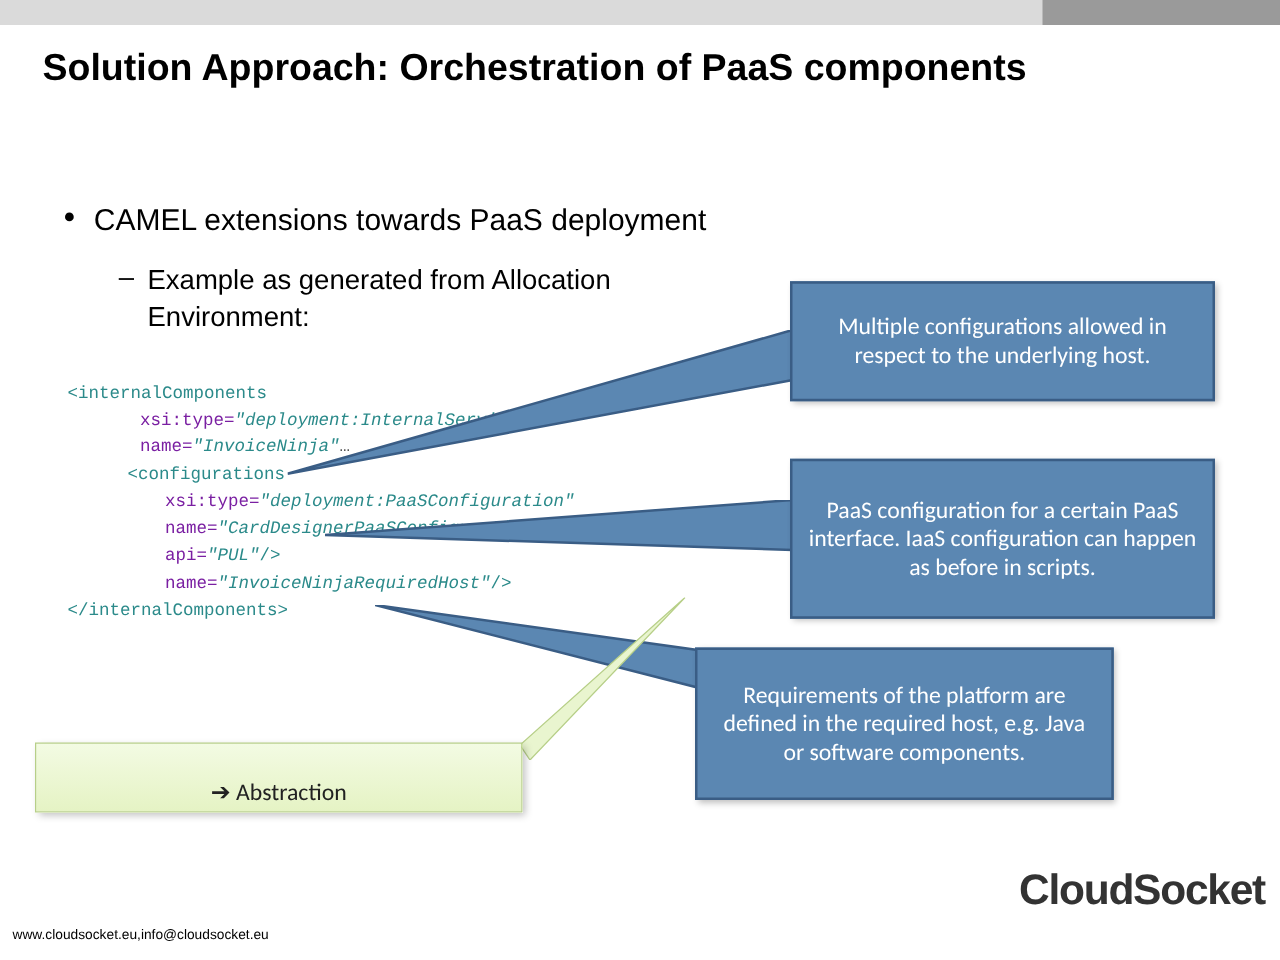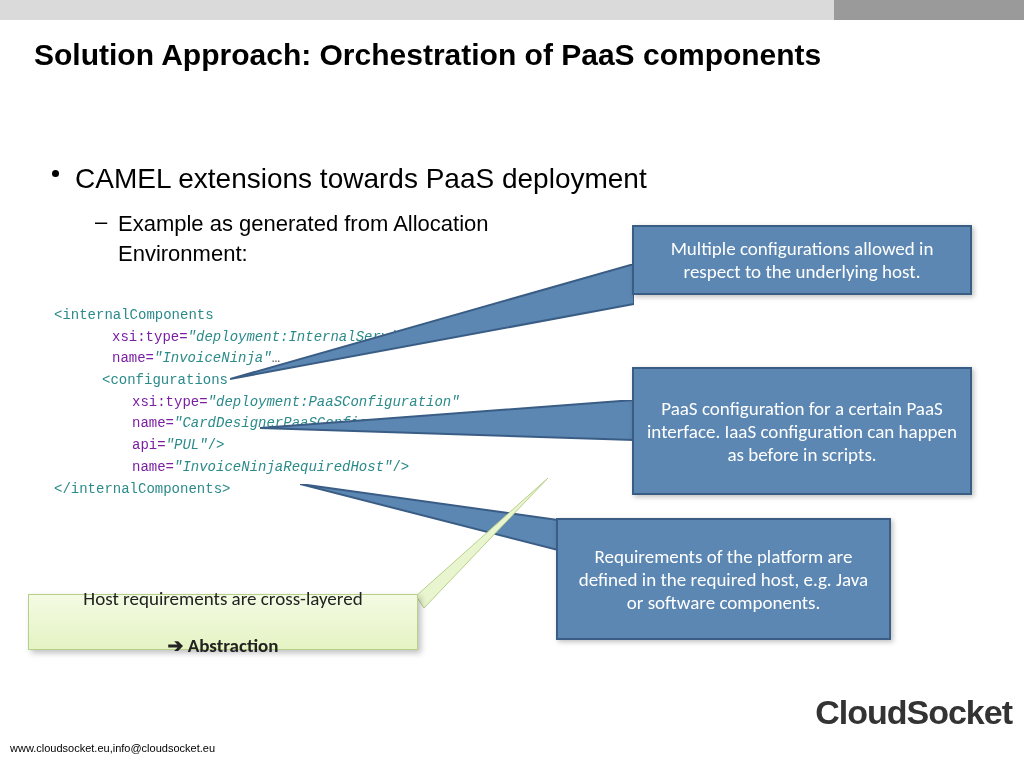--- a/index.html
+++ b/index.html
@@ -1,41 +1,41 @@
 <!DOCTYPE html>
 <html><head>
 <meta charset="utf-8">
 <style>
   * { margin: 0; padding: 0; box-sizing: border-box; }
   html, body { width: 1024px; height: 768px; font-family: Arial, Helvetica, sans-serif; background: #fff; overflow: hidden; }
   .topbar { position: absolute; left: 0; top: 0; width: 1024px; height: 20px; background: #dadada; }
   .topbar-dark { position: absolute; right: 0; top: 0; width: 190px; height: 20px; background: #9a9a9a; }
   .title { position: absolute; left: 34px; top: 38px; font-size: 30px; font-weight: bold; color: #000; }
-  .bullet1 { position: absolute; left: 75px; top: 163px; font-size: 28px; color: #000; }
+  .bullet1 { position: absolute; left: 75px; top: 163px; font-size: 24px; color: #000; }
   .bullet1-dot { position: absolute; left: 52px; top: 170px; width: 7px; height: 7px; border-radius: 50%; background: #000; }
   .bullet2 { position: absolute; left: 118px; top: 209px; font-size: 22px; color: #000; line-height: 1.35; width: 450px; }
   .bullet2-dash { position: absolute; left: 95px; top: 209px; font-size: 22px; }
   .code { position: absolute; left: 54px; top: 305px; font-family: Consolas, "Courier New", monospace; font-size: 14px; line-height: 1.55; }
   .tag { color: #2b8a8a; }
   .attr { color: #7a1fa2; }
   .val { color: #2b8a8a; font-style: italic; }
   .ell { color: #555; }
   .indent1 { padding-left: 58px; display: block; }
   .indent2 { padding-left: 48px; display: block; }
   .indent3 { padding-left: 78px; display: block; }
 
   .callout { position: absolute; background: #5b87b2; border: 2px solid #3a5d85; color: #fff; display: flex; align-items: center; justify-content: center; text-align: center; font-family: Calibri, Arial, sans-serif; font-size: 19px; box-shadow: 2px 2px 5px rgba(0,0,0,.25); }
-  #c1 { left: 632px; top: 225px; width: 340px; height: 70px; padding: 6px 12px; }
+  #c1 { left: 632px; top: 225px; width: 340px; height: 96px; padding: 6px 12px; }
   #c2 { left: 632px; top: 367px; width: 340px; height: 128px; padding: 6px 4px; }
   #c3 { left: 556px; top: 518px; width: 335px; height: 122px; padding: 6px 12px; }
 
   .tail { position: absolute; }
 
   .greenbox { position: absolute; left: 28px; top: 594px; width: 390px; height: 56px; background: linear-gradient(#f3fbe3, #e5f3c4); border: 1px solid #b7cf88; display: flex; flex-direction: column; align-items: center; justify-content: center; font-family: Calibri, Arial, sans-serif; font-size: 19px; color: #222; box-shadow: 3px 3px 6px rgba(0,0,0,.25); }
-  .greenbox .b { font-weight: bold; margin-top: 24px; }
+  .greenbox .b { font-weight: normal; margin-top: 24px; }
 
   .logo { position: absolute; right: 12px; bottom: 36px; font-family: "Trebuchet MS", Arial, sans-serif; font-size: 34px; letter-spacing: -1px; color: #333; font-weight: bold; }
   .footer { position: absolute; left: 10px; bottom: 14px; font-size: 11px; color: #000; }
 </style>
 </head>
 <body>
 
 <div class="topbar"></div>
 <div class="topbar-dark"></div>
 
@@ -77,18 +77,17 @@
   </div>
 <div id="c3" class="callout">
     <span>Requirements of the platform are defined in the required host, e.g. Java or software components.</span>
   </div>
 
 <svg class="tail" style="left:416px; top:478px; width:140px; height:130px;">
   <polygon points="0,118 132,0 8,130" fill="#e9f5cf" stroke="#b7cf88" stroke-width="1"></polygon>
 </svg>
 
 <div class="greenbox">
-  <div>Host requirements are cross-layered</div>
   <div class="b"><span>➔</span> <span>Abstraction</span></div>
 </div>
 
 <div class="logo">CloudSocket</div>
 <div class="footer">www.cloudsocket.eu,info@cloudsocket.eu</div>
 
 </body></html>

